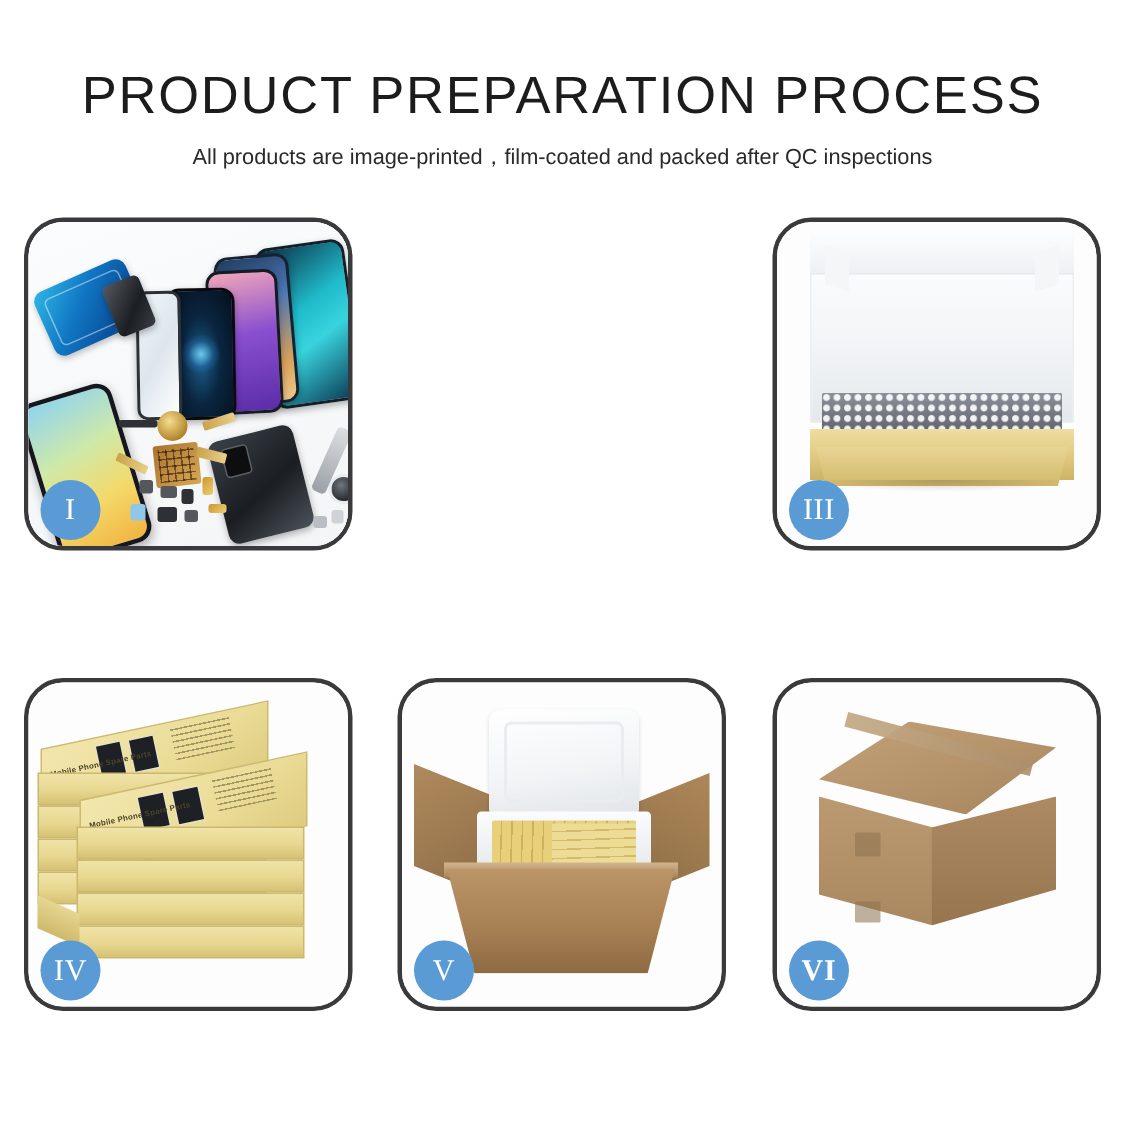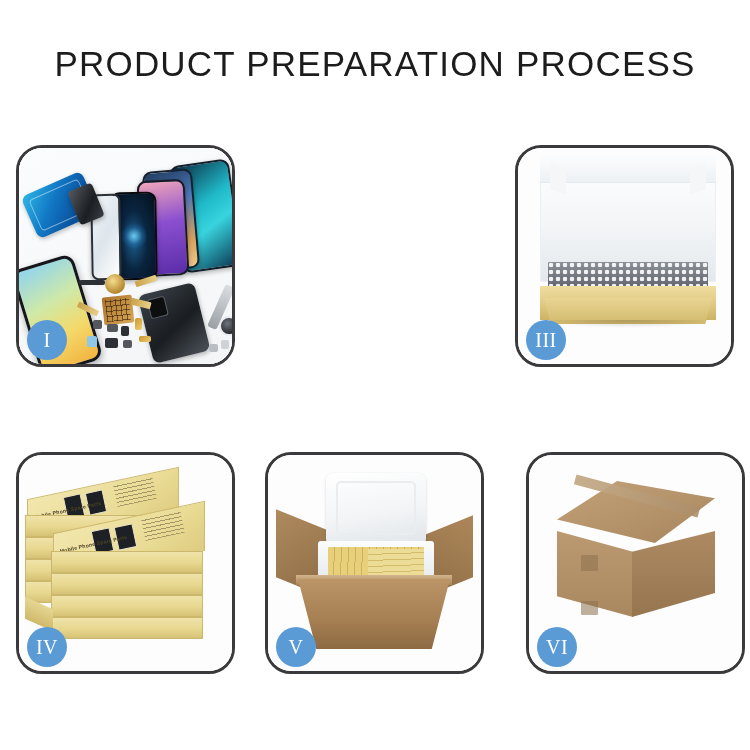--- a/index.html
+++ b/index.html
@@ -69,21 +69,21 @@
     z-index: 30;
     letter-spacing: 0.5px;
   }
 
   
   #panel-1 { left: 16px;  top: 145px; }
   #panel-2 { left: 265px; top: 145px; }
   #panel-3 { left: 515px; top: 145px; padding-left: 20px; }
   #panel-4 { left: 16px;  top: 452px; }
   #panel-5 { left: 265px; top: 452px; }
-  #panel-6 { left: 526px; top: 452px; }
+  #panel-6 { left: 515px; top: 452px; font-weight: bold; }
 
   
   .p1-bg { position:absolute; inset:0; background: linear-gradient(160deg,#fbfcfd 0%, #f4f5f7 100%); }
   .phone {
     position: absolute;
     border-radius: 9px;
     box-shadow: 0 2px 5px rgba(0,0,0,0.30);
   }
   
   #p1-ph-far {
@@ -387,20 +387,21 @@
   #p6-tab-1 { left: 52px; top: 100px; width: 17px; height: 16px; }
   #p6-tab-2 { left: 52px; top: 146px; width: 17px; height: 14px; }
 </style>
 </head>
 <body>
 
 <div id="page">
 
   <div id="header">
     <div id="title">PRODUCT PREPARATION PROCESS</div>
+    <div id="subtitle">All products are image-printed，film-coated and packed after QC inspections</div>
   </div>
 
   <div class="panel" id="panel-1">
     <div class="panel-clip">
       <div class="p1-bg"></div>
       <div class="phone" id="p1-ph-far"></div>
       <div class="phone" id="p1-ph-far2"></div>
       <div class="phone" id="p1-ph-purple"></div>
       <div class="phone" id="p1-ph-black"></div>
       <div class="phone" id="p1-glass"></div>

